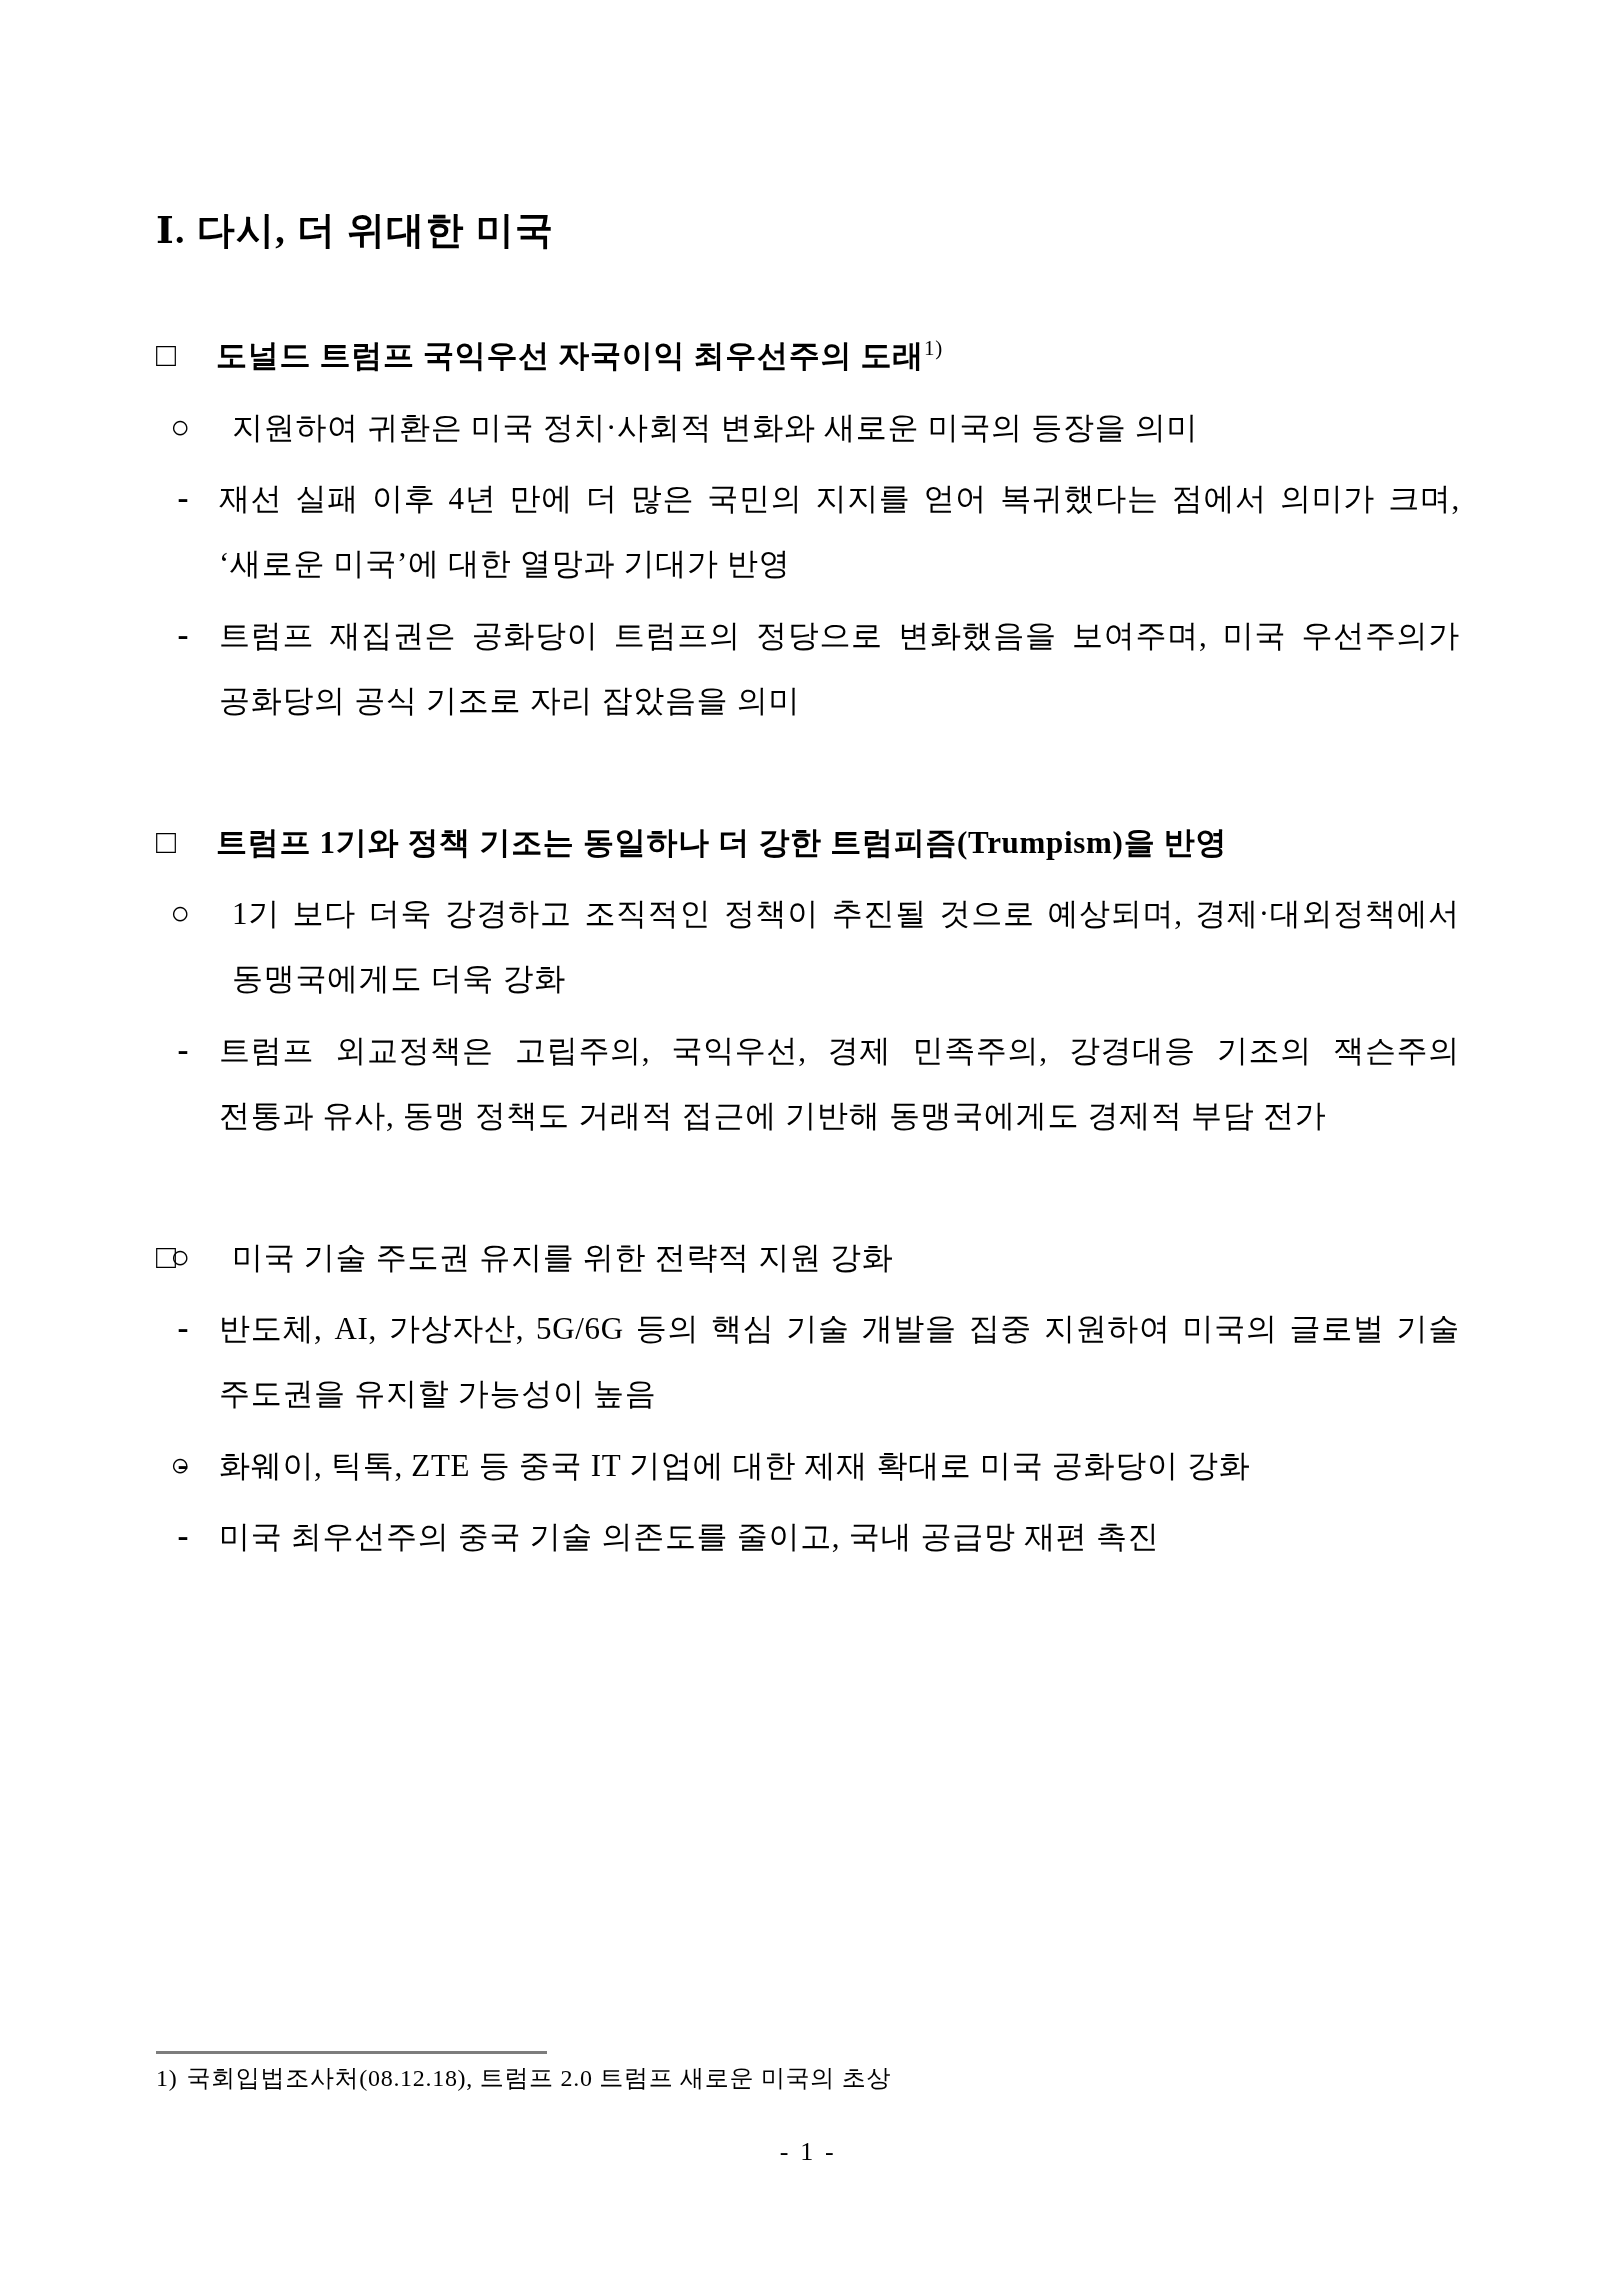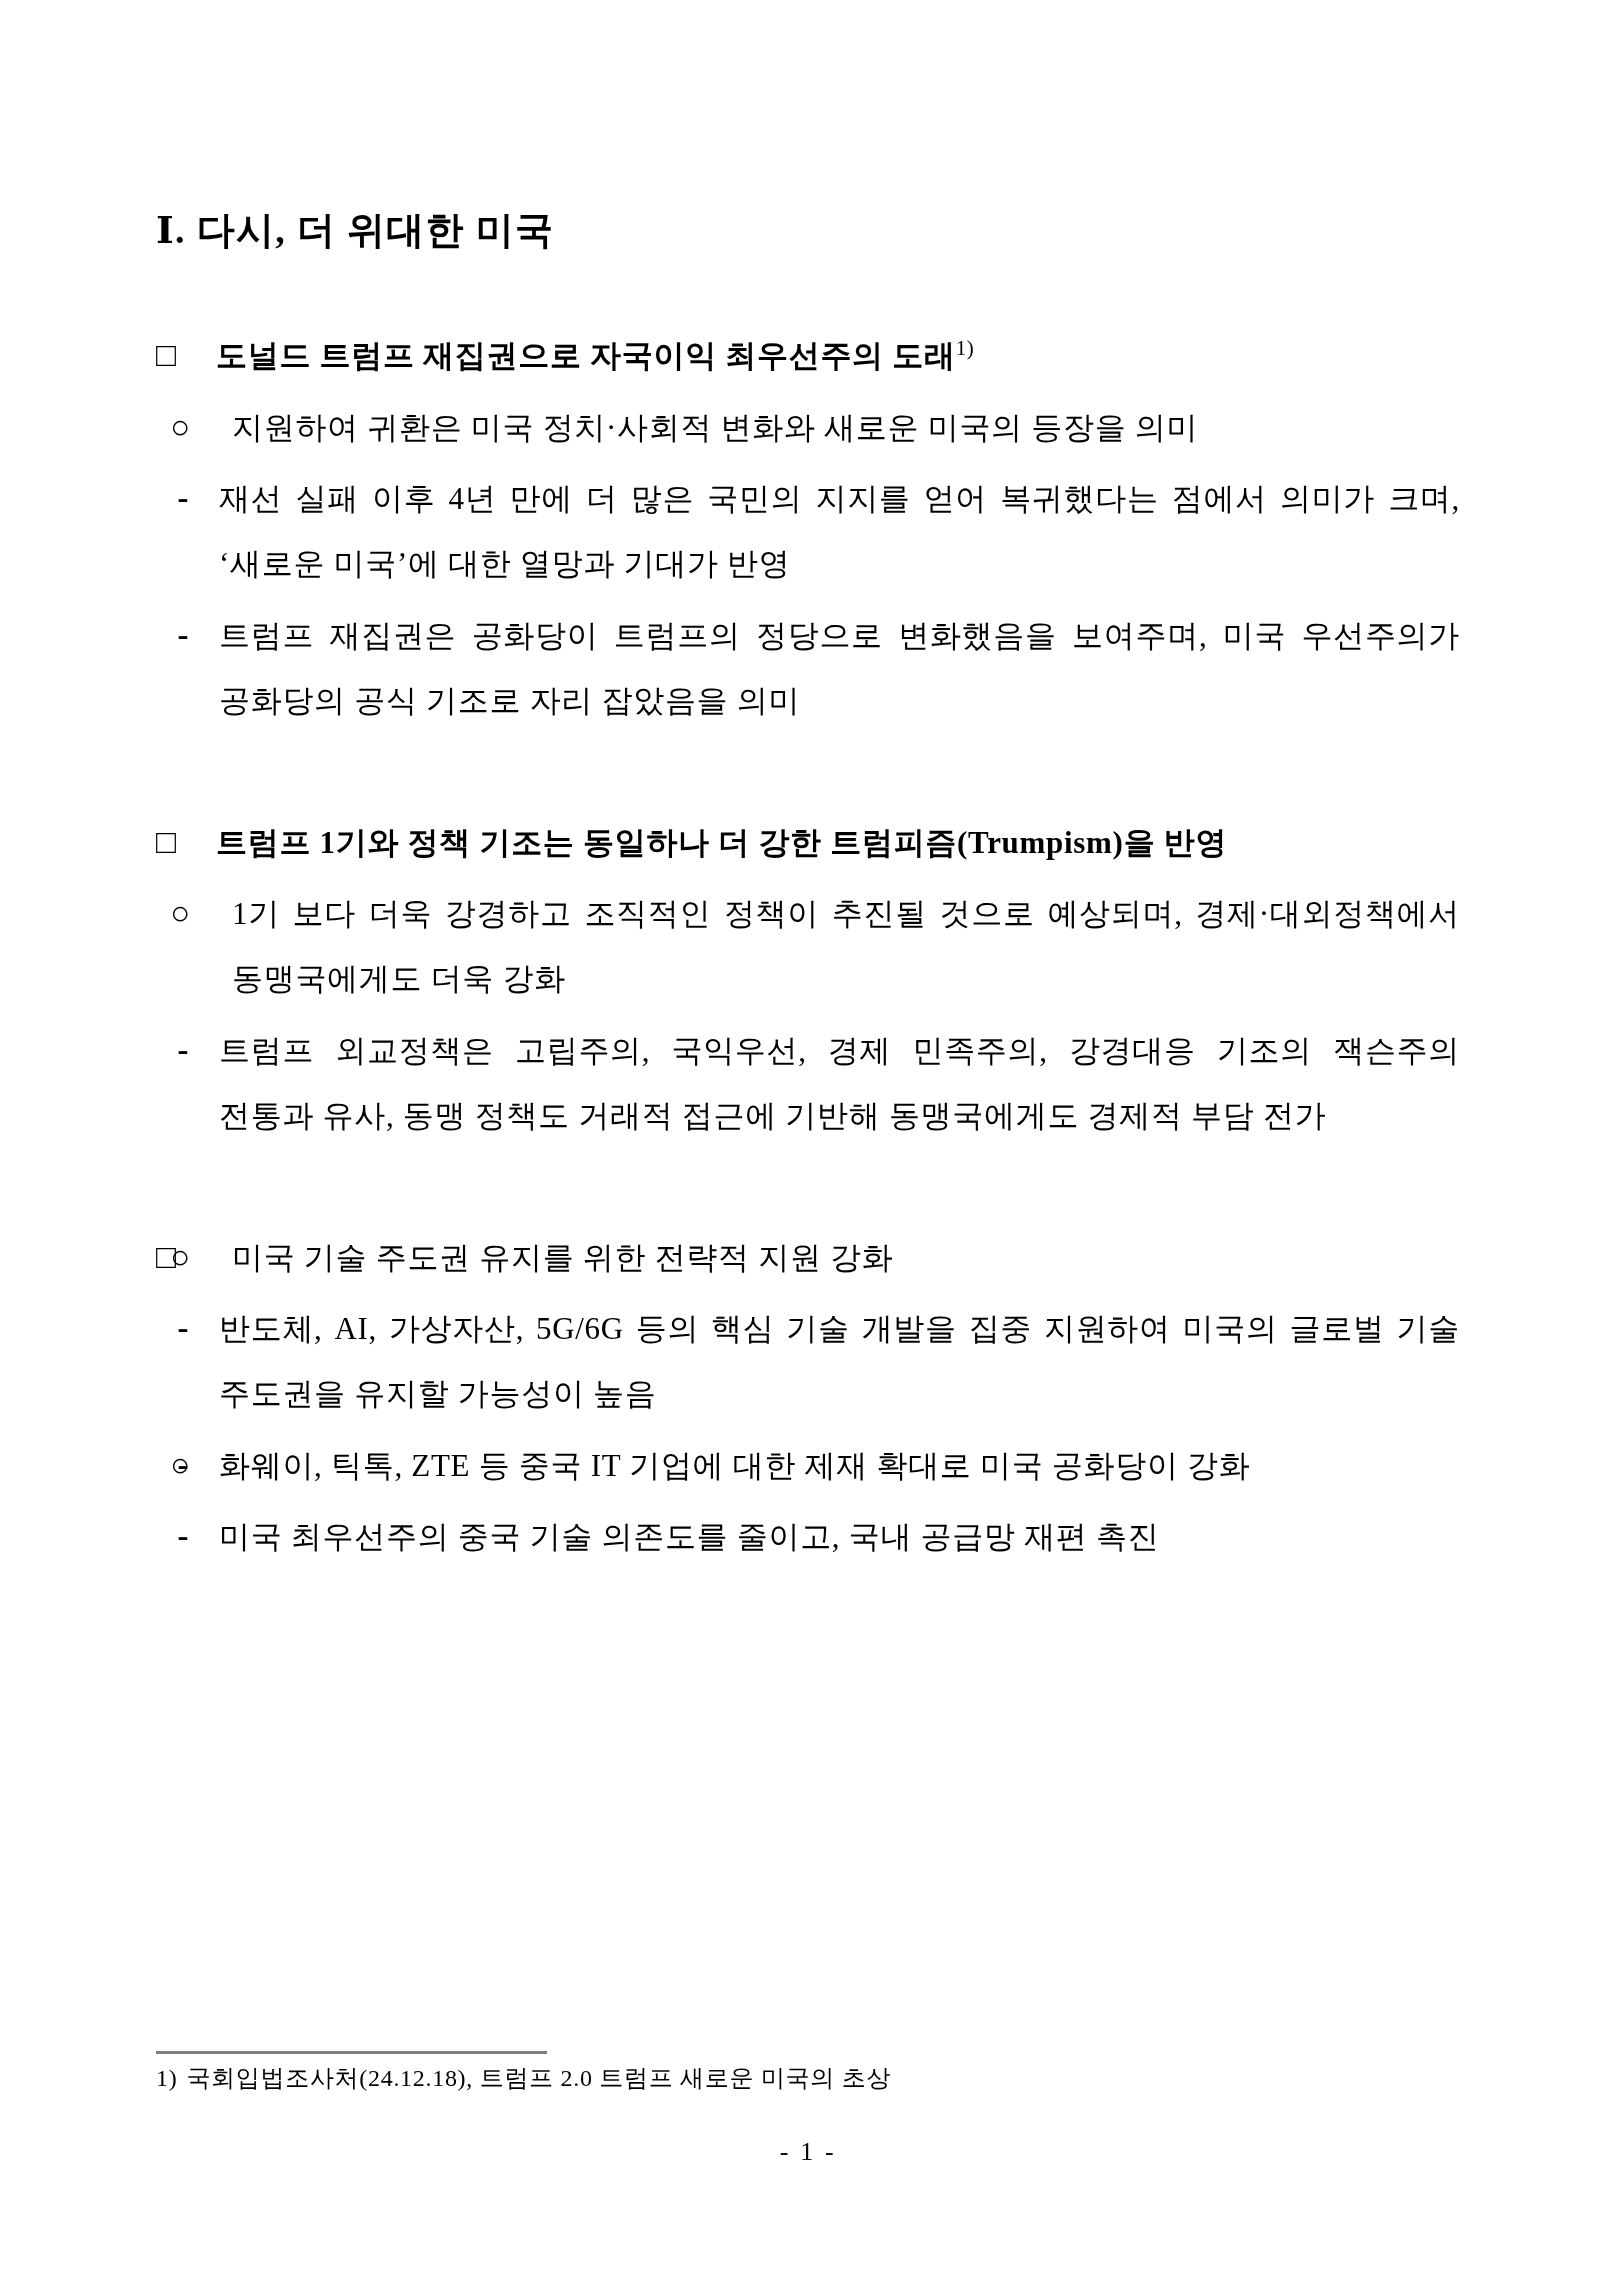--- a/index.html
+++ b/index.html
@@ -90,21 +90,21 @@
 </head>
 <body>
 
 <div class="page">
 
   <div class="content">
 
     <div class="doc-title">Ⅰ. 다시, 더 위대한 미국</div>
 
     <div class="item level-box">
-      <span class="bullet">□</span><span>도널드 트럼프 재집권으로 자국이익 최우선주의 도래</span><sup class="fn-sup">1)</sup>
+      <span class="bullet">□</span><span>도널드 트럼프 국익우선 자국이익 최우선주의 도래</span><sup class="fn-sup">1)</sup>
     </div>
 
     <div class="item level-circle">
       <span class="bullet">○</span><span>지원하여 귀환은 미국 정치·사회적 변화와 새로운 미국의 등장을 의미</span>
     </div>
 
     <div class="item level-dash">
       <span class="bullet">-</span><span>재선 실패 이후 4년 만에 더 많은 국민의 지지를 얻어 복귀했다는 점에서 의미가 크며, ‘새로운 미국’에 대한 열망과 기대가 반영</span>
     </div>
 
@@ -146,19 +146,19 @@
 
     <div class="item level-dash">
       <span class="bullet">-</span><span>미국 최우선주의 중국 기술 의존도를 줄이고, 국내 공급망 재편 촉진</span>
     </div>
 
   </div>
 
   <div class="footnote-divider"></div>
 
   <div class="footnote">
-    <span class="fn-marker">1)</span><span>국회입법조사처(24.12.18), 트럼프 2.0 트럼프 새로운 미국의 초상</span>
+    <span class="fn-marker">1)</span><span>국회입법조사처(08.12.18), 트럼프 2.0 트럼프 새로운 미국의 초상</span>
   </div>
 
   <div class="page-number">- 1 -</div>
 
 </div>
 
 
 </body></html>

